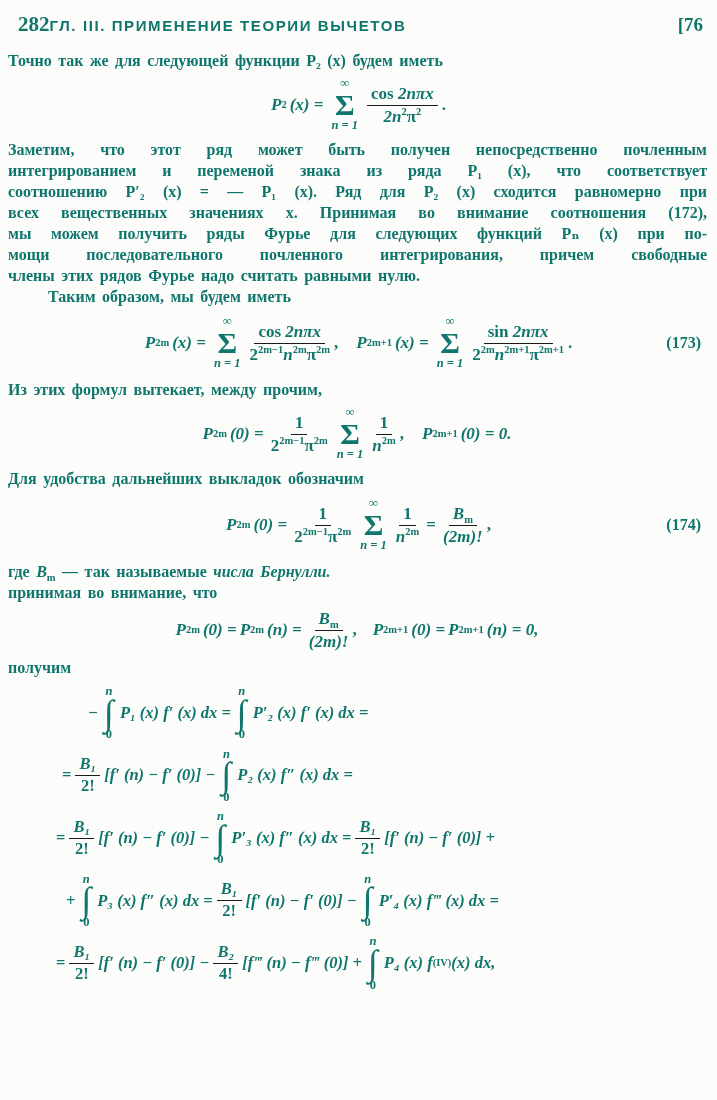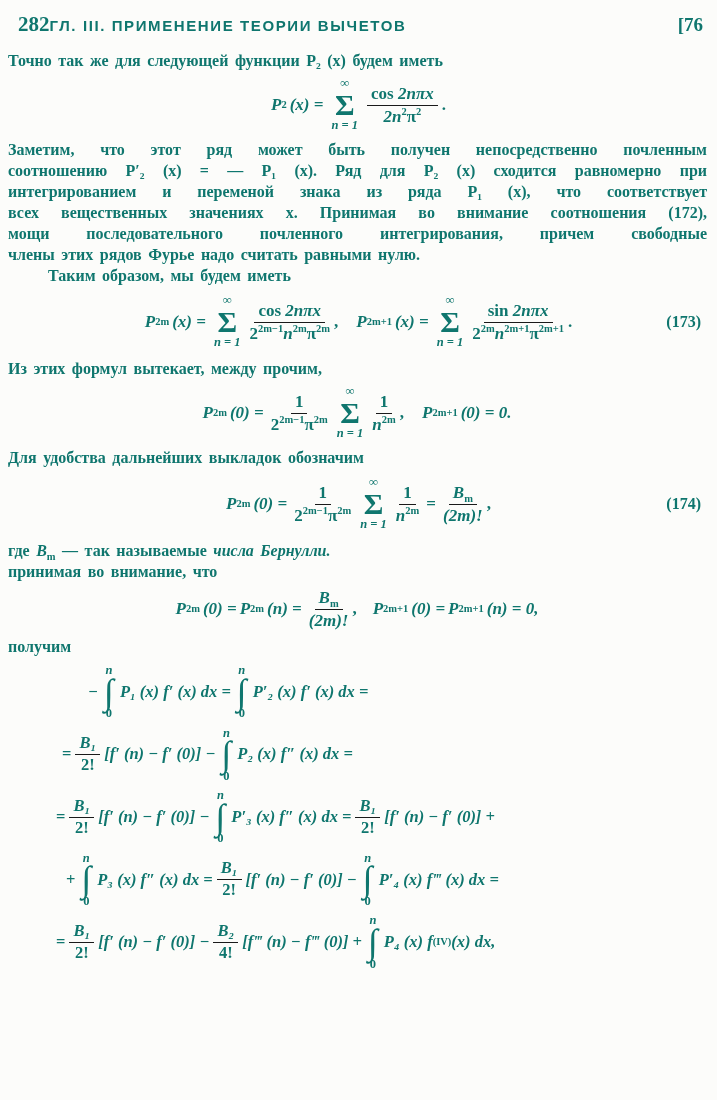--- a/index.html
+++ b/index.html
@@ -65,23 +65,24 @@
     </span>
     <span class="frac">
       <span class="fnum"><span>cos</span> <span class="it">2nπx</span></span>
       <span class="fden"><span class="it">2n</span><sup>2</sup><span>π</span><sup>2</sup></span>
     </span>
     <span>.</span>
   </div>
 
   <div class="txt">
     <div class="tline jl">Заметим, что этот ряд может быть получен непосредственно почленным</div>
+    <div class="tline jl">интегрированием и переменой знака из ряда P₁ (x), что соответствует</div>
     <div class="tline jl">соотношению P′₂ (x) = — P₁ (x). Ряд для P₂ (x) сходится равномерно при</div>
-    <div class="tline jl">интегрированием и переменой знака из ряда P₁ (x), что соответствует</div>
     <div class="tline jl">всех вещественных значениях x. Принимая во внимание соотношения (172),</div>
+    <div class="tline jl">мы можем получить ряды Фурье для следующих функций Pₙ (x) при по-</div>
     <div class="tline jl">мощи последовательного почленного интегрирования, причем свободные</div>
     <div class="tline">члены этих рядов Фурье надо считать  равными нулю.</div>
     <div class="tline ind">Таким образом, мы будем иметь</div>
   </div>
 
   <div class="frm" style="margin:8px 0;">
     <span class="it">P</span>
       <sub>2m</sub>
     <span class="g it">(x) =</span>
     <span class="sum">

